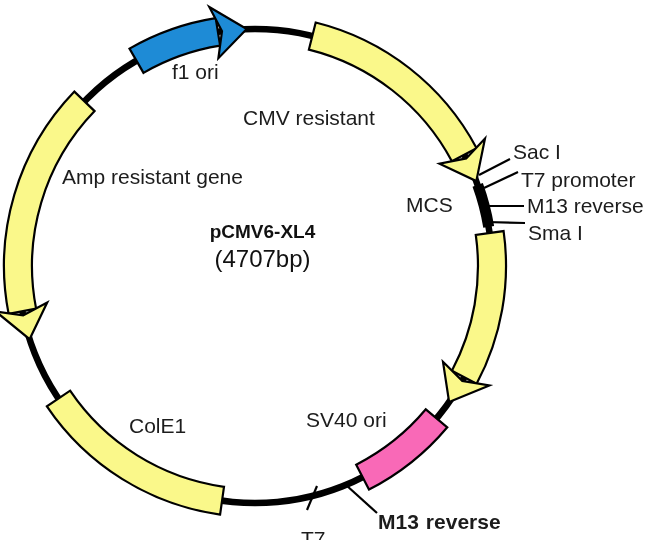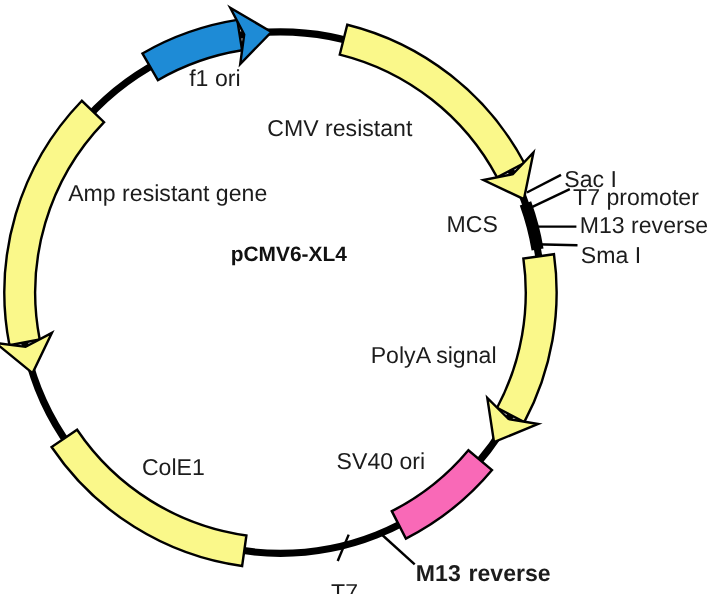--- a/index.html
+++ b/index.html
@@ -55,32 +55,32 @@
       <line x1="479" y1="175" x2="510" y2="159" stroke="#000000" stroke-width="2.2"></line>
       <line x1="484" y1="188" x2="518" y2="172" stroke="#000000" stroke-width="2.2"></line>
       <line x1="489" y1="206" x2="524" y2="206" stroke="#000000" stroke-width="2.2"></line>
       <line x1="486" y1="222" x2="525" y2="223" stroke="#000000" stroke-width="2.2"></line>
       <line x1="317" y1="486" x2="307" y2="510" stroke="#000000" stroke-width="2.2"></line>
       <line x1="346" y1="485" x2="377" y2="513" stroke="#000000" stroke-width="2.2"></line>
     </svg>
 
   <div class="lbl" style="left:172px; top:60px;">f1 ori</div>
   <div class="lbl" style="left:243px; top:106px;">CMV resistant</div>
-  <div class="lbl" style="left:513px; top:152px;text-align:center;">Sac I</div>
+  <div class="lbl" style="left:513px; top:140px;text-align:center;">Sac I</div>
   <div class="lbl" style="left:521px; top:168px;">T7 promoter</div>
   <div class="lbl" style="left:527px; top:194px;">M13 reverse</div>
   <div class="lbl" style="left:528px; top:221px;">Sma I</div>
   <div class="lbl" style="left:406px; top:193px;text-align:center;">MCS</div>
-  <div class="lbl" style="left:337px; top:312px;">PolyA signal</div>
   <div class="lbl" style="left:306px; top:408px;">SV40 ori</div>
   <div class="lbl" style="left:129px; top:414px;">ColE1</div>
   <div class="lbl" style="left:62px;  top:165px;">Amp resistant gene</div>
   <div class="lbl" style="left:301px; top:511px;margin-top:16px;">T7</div>
 
   <div class="lbl" style="left:378px; top:510px;">
     <span class="bold">M13</span><span class="m13-rest">reverse</span>
   </div>
 
   <div class="title-block">
     <div class="plasmid-name">pCMV6-XL4</div>
+    <div class="plasmid-size">(4707bp)</div>
   </div>
 
 </div>
 
 </body></html>

